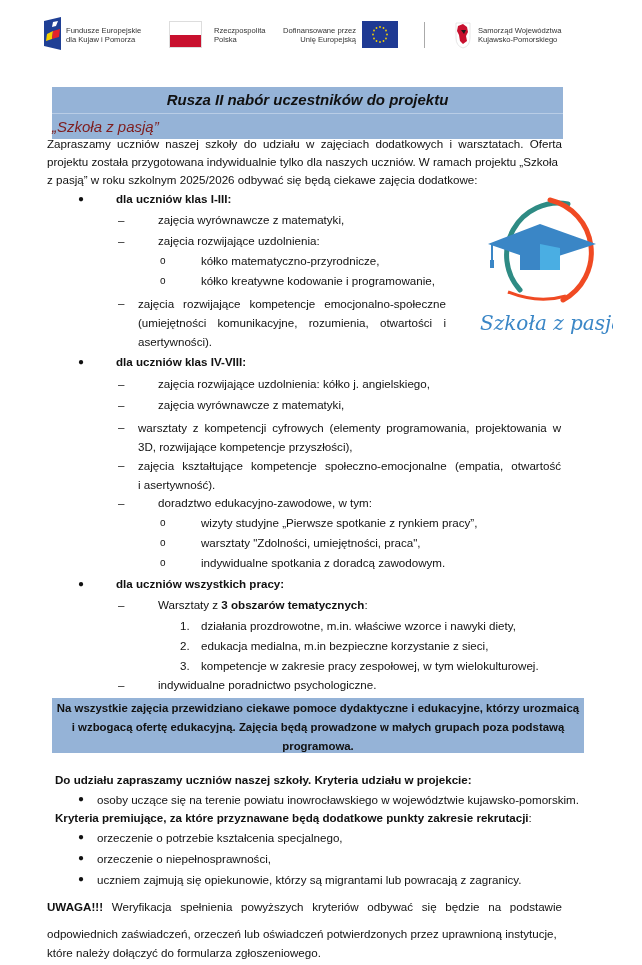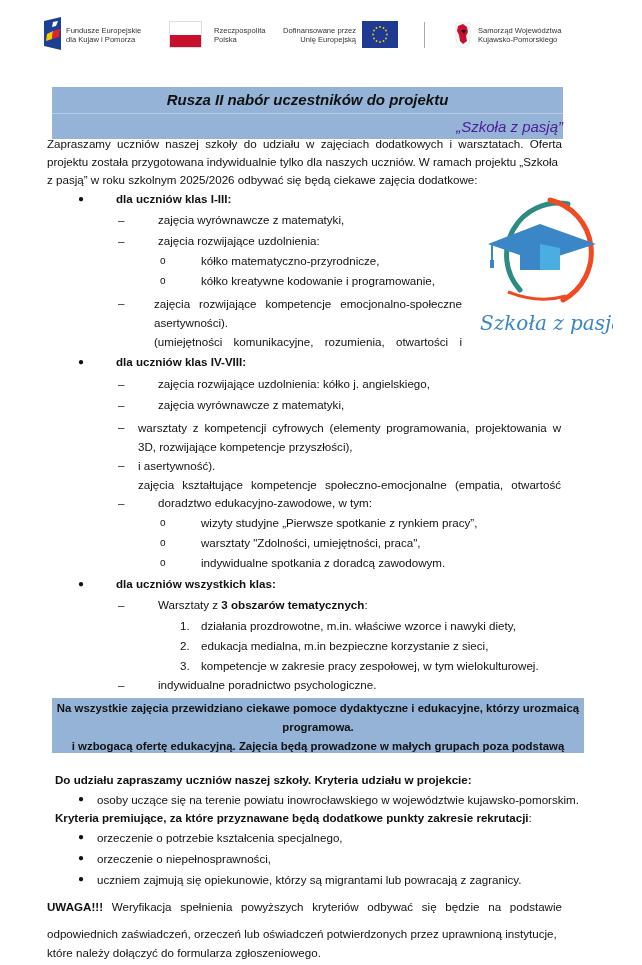--- a/index.html
+++ b/index.html
@@ -20,21 +20,21 @@
   .eu-flag { left: 362px; top: 21px; width: 36px; height: 27px; background: #1f3a93; }
   .sep { left: 424px; top: 22px; width: 1px; height: 26px; background: #aaa; }
   .kp-crest { left: 455px; top: 20px; width: 16px; height: 29px; }
 
   
   .title-box { left: 52px; top: 63px; width: 511px; height: 52px; background: #95b3d7; margin-top: 24px; }
   .title-row1 { position: absolute; left: 0; top: 0; width: 100%; height: 26px; line-height: 26px;
     text-align: center; font-weight: bold; font-style: italic; font-size: 15px; color: #111; }
   .title-div { position: absolute; left: 0; top: 26px; width: 100%; height: 1px; background: #b9cde6; }
   .title-row2 { position: absolute; left: 0; top: 27px; width: 100%; height: 25px; line-height: 25px;
-    text-align: right; font-style: italic; font-size: 15px; color: #4c1d95; }
+    text-align: left; font-style: italic; font-size: 15px; color: #7f1d1d; }
 
   
   .intro { left: 47px; top: 135px; width: 515px; line-height: 18px; text-align: justify; }
   .line { white-space: nowrap; }
   .b { font-weight: bold; }
   .bullet { position: absolute; font-size: 10px; }
   .dash { position: absolute; }
   .circ { position: absolute; font-size: 10px; }
   .item { position: absolute; white-space: nowrap; line-height: 18px; margin-left: 20px; }
 
@@ -129,24 +129,24 @@
   <span class="dash" style="left:118px;top:234px;">–</span>
   <span class="item" style="left:138px;top:232px;">zajęcia rozwijające uzdolnienia:</span>
 
   <span class="circ" style="left:160px;top:255px;">o</span>
   <span class="item" style="left:181px;top:252px;">kółko matematyczno-przyrodnicze,</span>
 
   <span class="circ" style="left:160px;top:275px;">o</span>
   <span class="item" style="left:181px;top:272px;">kółko kreatywne kodowanie i programowanie,</span>
 
   <span class="dash" style="left:118px;top:296px;">–</span>
-  <div class="abs" style="left:138px;top:294px;width:308px;line-height:19px;margin-left:16px;">
+  <div class="abs" style="left:138px;top:294px;width:308px;line-height:19px;">
     <div style="text-align:justify;text-align-last:justify;">zajęcia rozwijające kompetencje emocjonalno-społeczne</div>
+    <div style="text-align:justify;text-align-last:justify;">(umiejętności komunikacyjne, rozumienia, otwartości i</div>
     <div>asertywności).</div>
-    <div style="text-align:justify;text-align-last:justify;">(umiejętności komunikacyjne, rozumienia, otwartości i</div>
   </div>
 </div>
 
 <svg class="abs szkola-logo" viewBox="0 0 145 150">
   <path d="M52,98 A52,52 0 0 1 100,12" fill="none" stroke="#2e8b84" stroke-width="5" stroke-linecap="round"></path>
   <path d="M82,8 A54,54 0 0 1 95,108" fill="none" stroke="#f04a23" stroke-width="5" stroke-linecap="round"></path>
   <path d="M40,100 Q70,112 98,104" fill="none" stroke="#f04a23" stroke-width="3"></path>
 
   <polygon points="20,52 72,32 128,52 72,70" fill="#3a86c6"></polygon>
   <polygon points="52,60 92,60 92,78 52,78" fill="#3a86c6"></polygon>
@@ -167,61 +167,61 @@
   <span class="item" style="left:138px;top:396px;">zajęcia wyrównawcze z matematyki,</span>
 
   <span class="dash" style="left:118px;top:420px;">–</span>
   <div class="abs" style="left:138px;top:418px;width:423px;line-height:19px;">
     <div style="text-align:justify;text-align-last:justify;">warsztaty z kompetencji cyfrowych (elementy programowania, projektowania w</div>
     <div>3D, rozwijające kompetencje przyszłości),</div>
   </div>
 
   <span class="dash" style="left:118px;top:458px;">–</span>
   <div class="abs" style="left:138px;top:456px;width:423px;line-height:19px;">
+    <div style="text-align:justify;text-align-last:justify;">zajęcia kształtujące kompetencje społeczno-emocjonalne (empatia, otwartość</div>
     <div>i asertywność).</div>
-    <div style="text-align:justify;text-align-last:justify;">zajęcia kształtujące kompetencje społeczno-emocjonalne (empatia, otwartość</div>
   </div>
 
   <span class="dash" style="left:118px;top:496px;">–</span>
   <span class="item" style="left:138px;top:494px;">doradztwo edukacyjno-zawodowe, w tym:</span>
 
   <span class="circ" style="left:160px;top:517px;">o</span>
   <span class="item" style="left:181px;top:514px;">wizyty studyjne „Pierwsze spotkanie z rynkiem pracy”,</span>
 
   <span class="circ" style="left:160px;top:537px;">o</span>
   <span class="item" style="left:181px;top:534px;">warsztaty "Zdolności, umiejętności, praca",</span>
 
   <span class="circ" style="left:160px;top:557px;">o</span>
   <span class="item" style="left:181px;top:554px;">indywidualne spotkania z doradcą zawodowym.</span>
 </div>
 
 <div>
   <span class="bullet" style="left:78px;top:578px;">●</span>
-  <span class="item b" style="left:96px;top:575px;">dla uczniów wszystkich klas:</span>
+  <span class="item b" style="left:96px;top:575px;">dla uczniów wszystkich pracy:</span>
 
   <span class="dash" style="left:118px;top:598px;">–</span>
   <span class="item" style="left:138px;top:596px;"><span>Warsztaty z </span><span class="b">3 obszarów tematycznych</span><span>:</span></span>
 
   <span class="item" style="left:160px;top:617px;">1.</span>
   <span class="item" style="left:181px;top:617px;">działania prozdrowotne, m.in. właściwe wzorce i nawyki diety,</span>
 
   <span class="item" style="left:160px;top:637px;">2.</span>
   <span class="item" style="left:181px;top:637px;">edukacja medialna, m.in bezpieczne korzystanie z sieci,</span>
 
   <span class="item" style="left:160px;top:657px;">3.</span>
   <span class="item" style="left:181px;top:657px;">kompetencje w zakresie pracy zespołowej, w tym wielokulturowej.</span>
 
   <span class="dash" style="left:118px;top:678px;">–</span>
   <span class="item" style="left:138px;top:676px;">indywidualne poradnictwo psychologiczne.</span>
 </div>
 
 <div class="abs info-box">
   <div>Na wszystkie zajęcia przewidziano ciekawe pomoce dydaktyczne i edukacyjne, którzy urozmaicą</div>
+  <div>i wzbogacą ofertę edukacyjną. Zajęcia będą prowadzone w małych grupach poza podstawą</div>
   <div>programowa.</div>
-  <div>i wzbogacą ofertę edukacyjną. Zajęcia będą prowadzone w małych grupach poza podstawą</div>
 </div>
 
 <div>
   <span class="abs crit b" style="left:55px;top:770px;">Do udziału zapraszamy uczniów naszej szkoły. Kryteria udziału w projekcie:</span>
 
   <span class="bullet" style="left:78px;top:793px;">●</span>
   <span class="abs crit" style="left:97px;top:790px;">osoby uczące się na terenie powiatu inowrocławskiego w województwie kujawsko-pomorskim.</span>
 
   <span class="abs crit" style="left:55px;top:808px;"><span class="b">Kryteria premiujące, za które przyznawane będą dodatkowe punkty zakresie rekrutacji</span><span>:</span></span>
 

